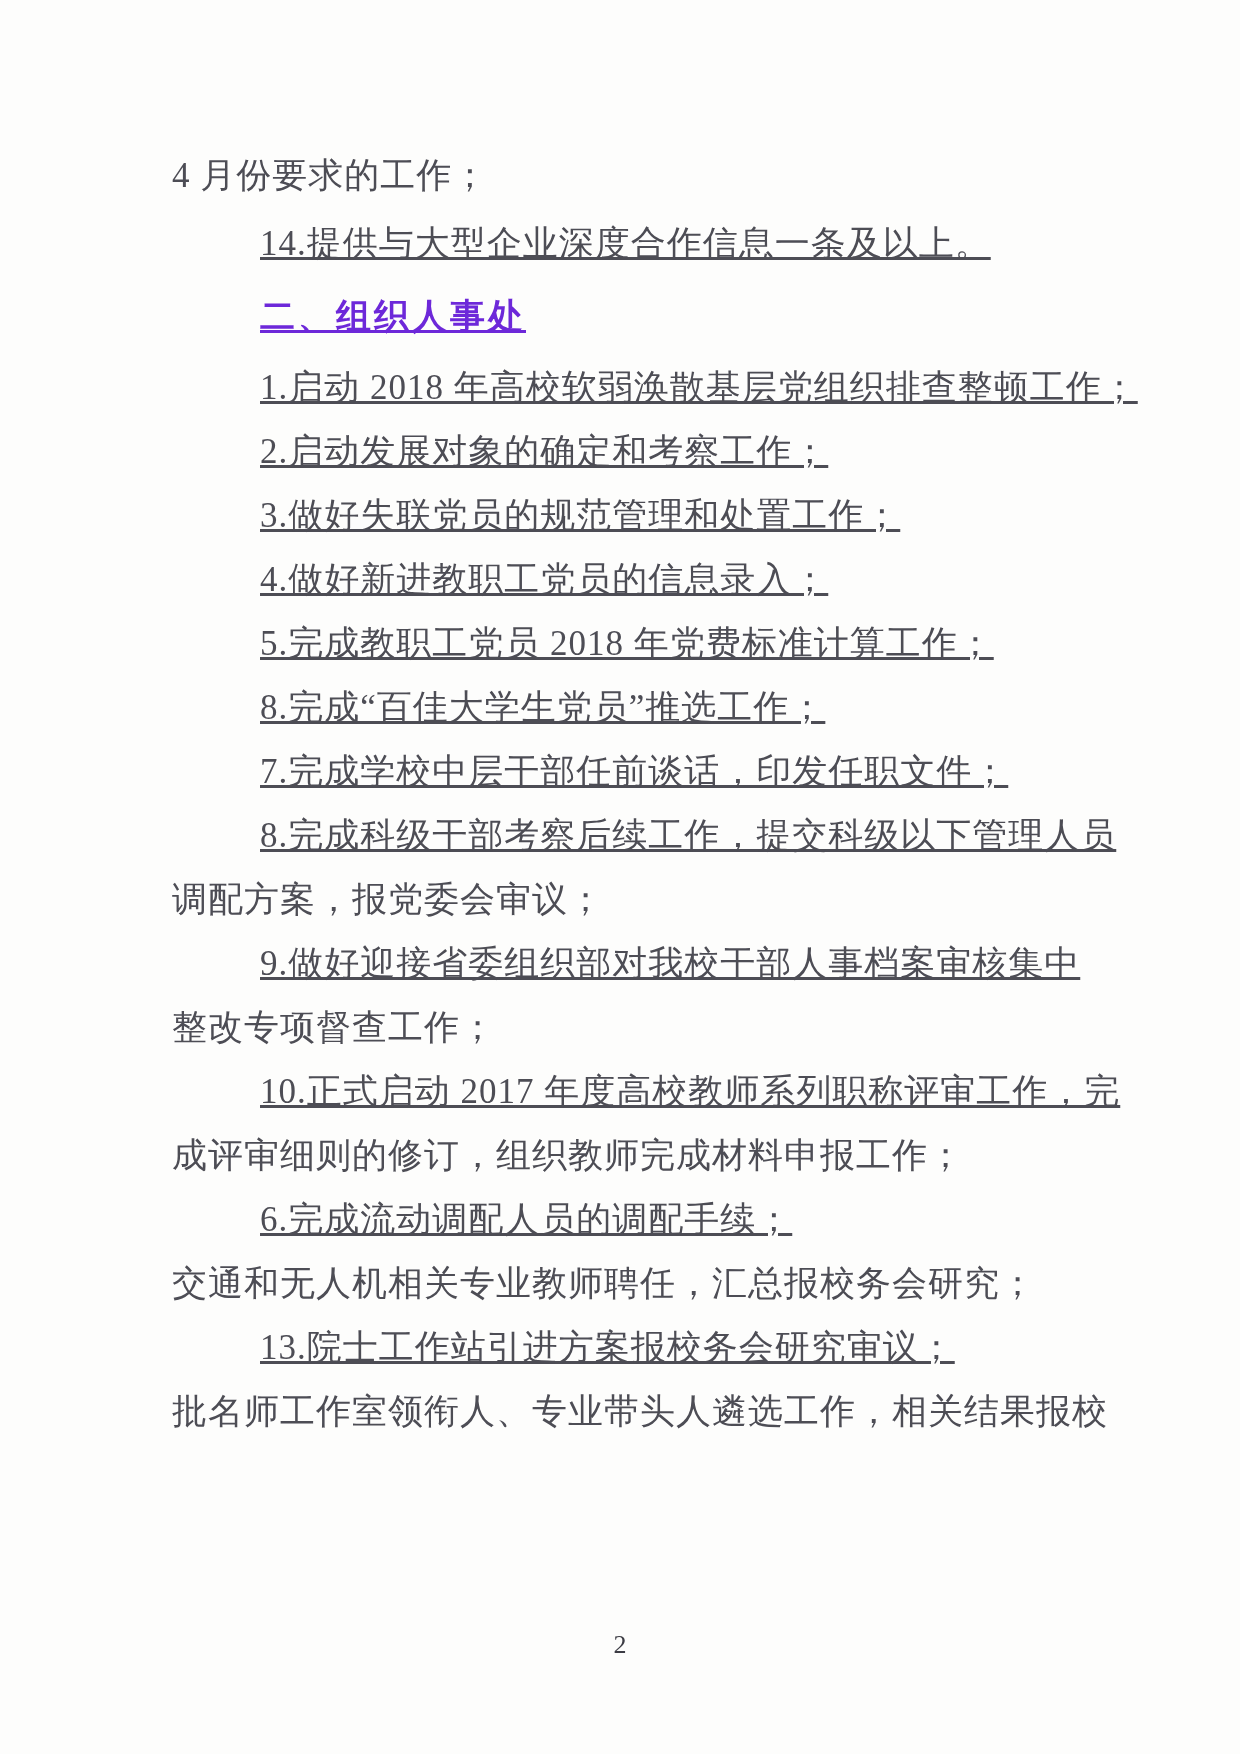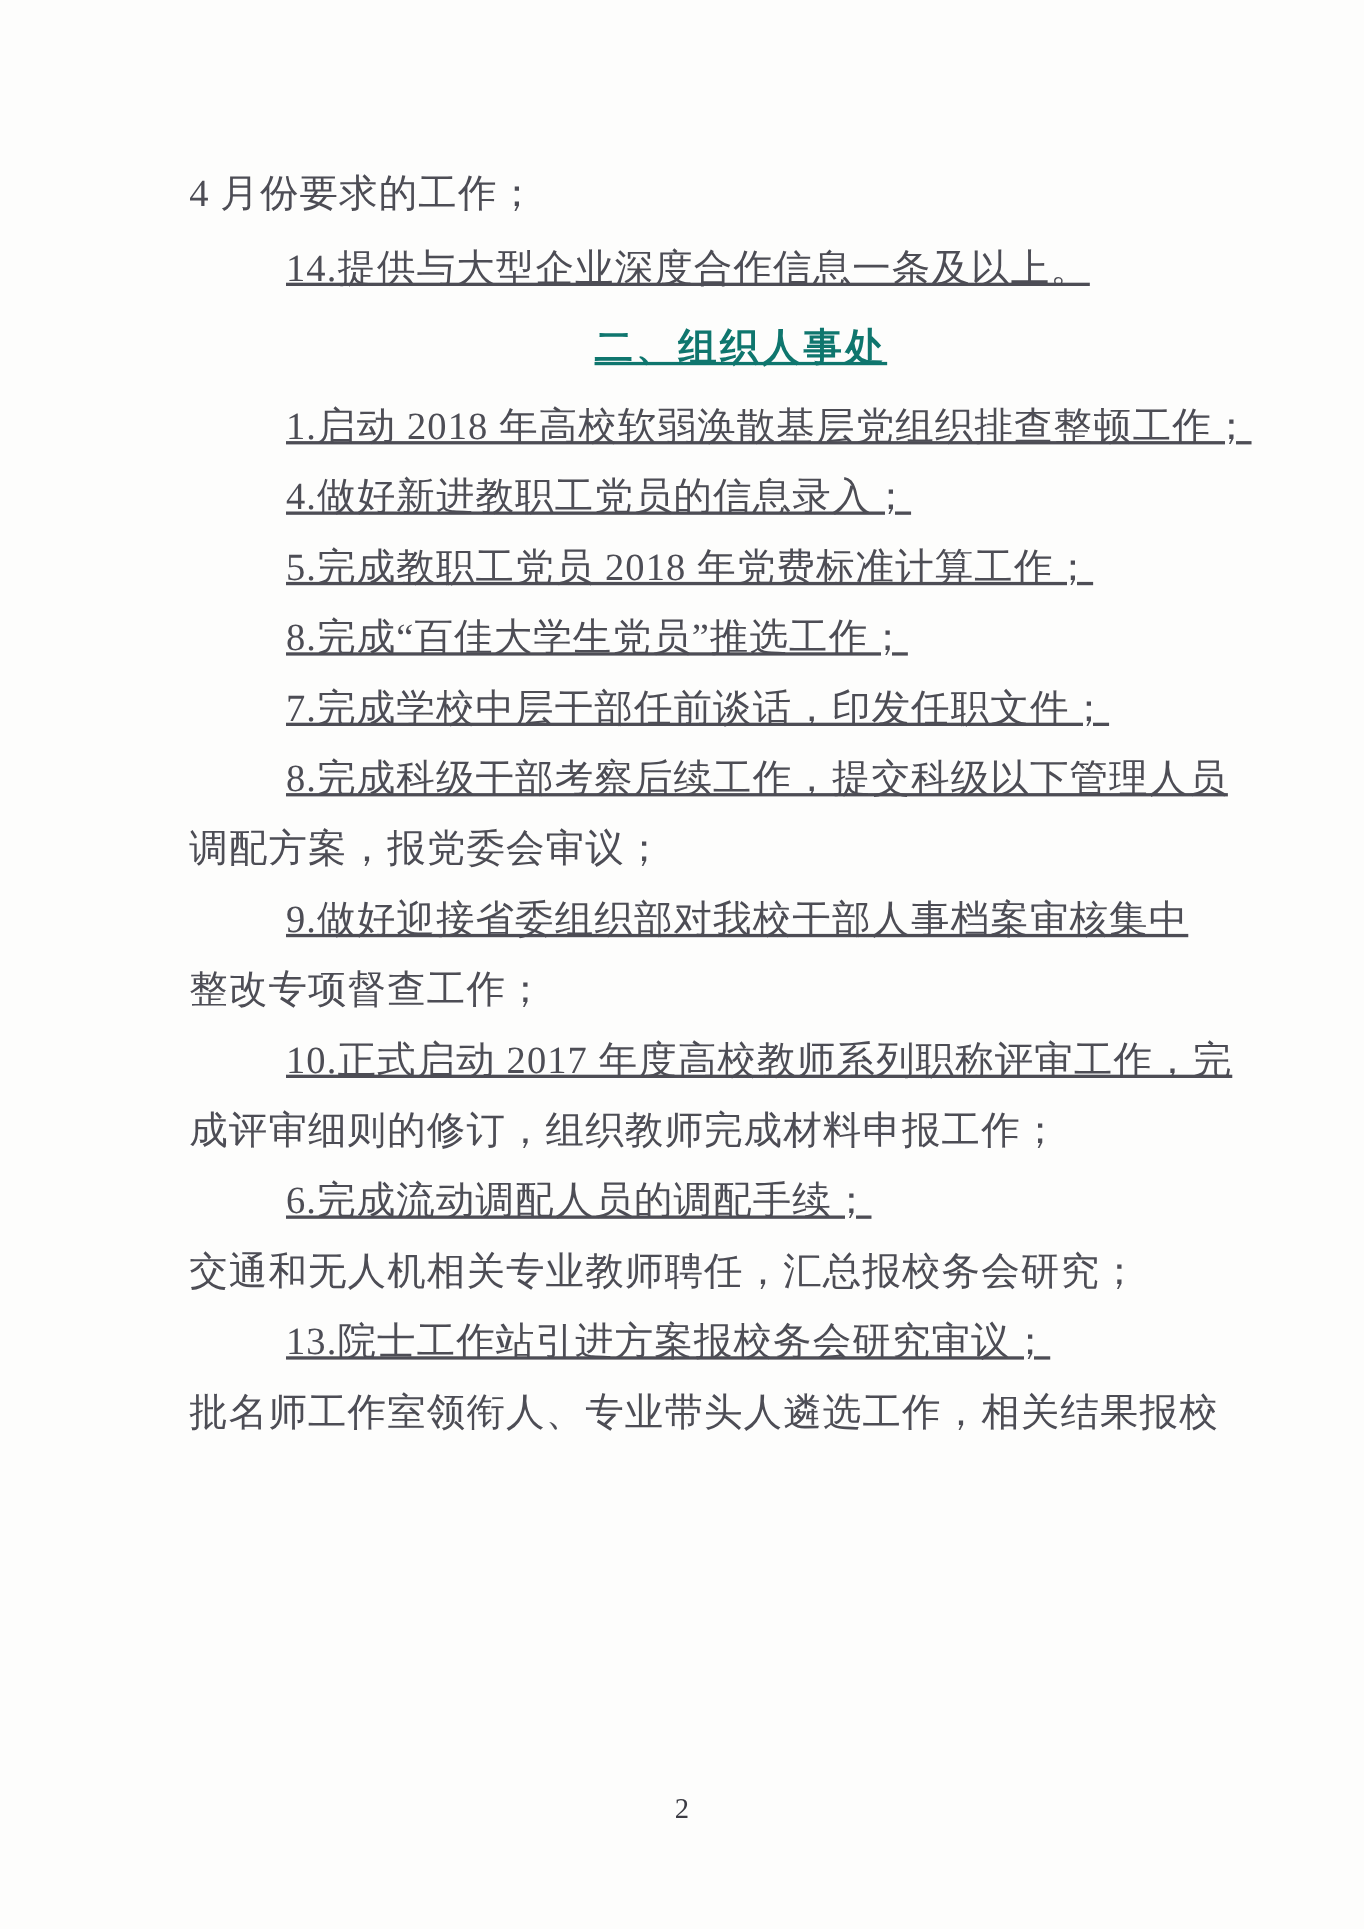--- a/index.html
+++ b/index.html
@@ -32,23 +32,22 @@
   }
   .indent {
     padding-left: 88px;
     text-decoration: underline;
   }
   .sp4 { margin-top: 4px; }
   .sp8 { margin-top: 8px; }
   .heading {
     font-family: "Liberation Sans", "DejaVu Sans", sans-serif;
     font-weight: 700;
-    color: #0f766e;
+    color: #6d28d9;
     letter-spacing: 3px;
-    text-align: center;
   }
   .page-number {
     position: absolute;
     top: 1628px;
     left: 0;
     width: 100%;
     height: 34px;
     line-height: 34px;
     text-align: center;
     font-size: 26px;
@@ -58,20 +57,22 @@
 </style>
 </head>
 <body>
 
 <div class="page">
   <div class="content">
     <div class="line">4 月份要求的工作；</div>
     <div class="line indent sp4">14.提供与大型企业深度合作信息一条及以上。</div>
     <div class="line indent sp8 heading">二、组织人事处</div>
     <div class="line indent sp8">1.启动 2018 年高校软弱涣散基层党组织排查整顿工作；</div>
+    <div class="line indent">2.启动发展对象的确定和考察工作；</div>
+    <div class="line indent">3.做好失联党员的规范管理和处置工作；</div>
     <div class="line indent">4.做好新进教职工党员的信息录入；</div>
     <div class="line indent">5.完成教职工党员 2018 年党费标准计算工作；</div>
     <div class="line indent">8.完成“百佳大学生党员”推选工作；</div>
     <div class="line indent">7.完成学校中层干部任前谈话，印发任职文件；</div>
     <div class="line indent">8.完成科级干部考察后续工作，提交科级以下管理人员</div>
     <div class="line">调配方案，报党委会审议；</div>
     <div class="line indent">9.做好迎接省委组织部对我校干部人事档案审核集中</div>
     <div class="line">整改专项督查工作；</div>
     <div class="line indent">10.正式启动 2017 年度高校教师系列职称评审工作，完</div>
     <div class="line">成评审细则的修订，组织教师完成材料申报工作；</div>

